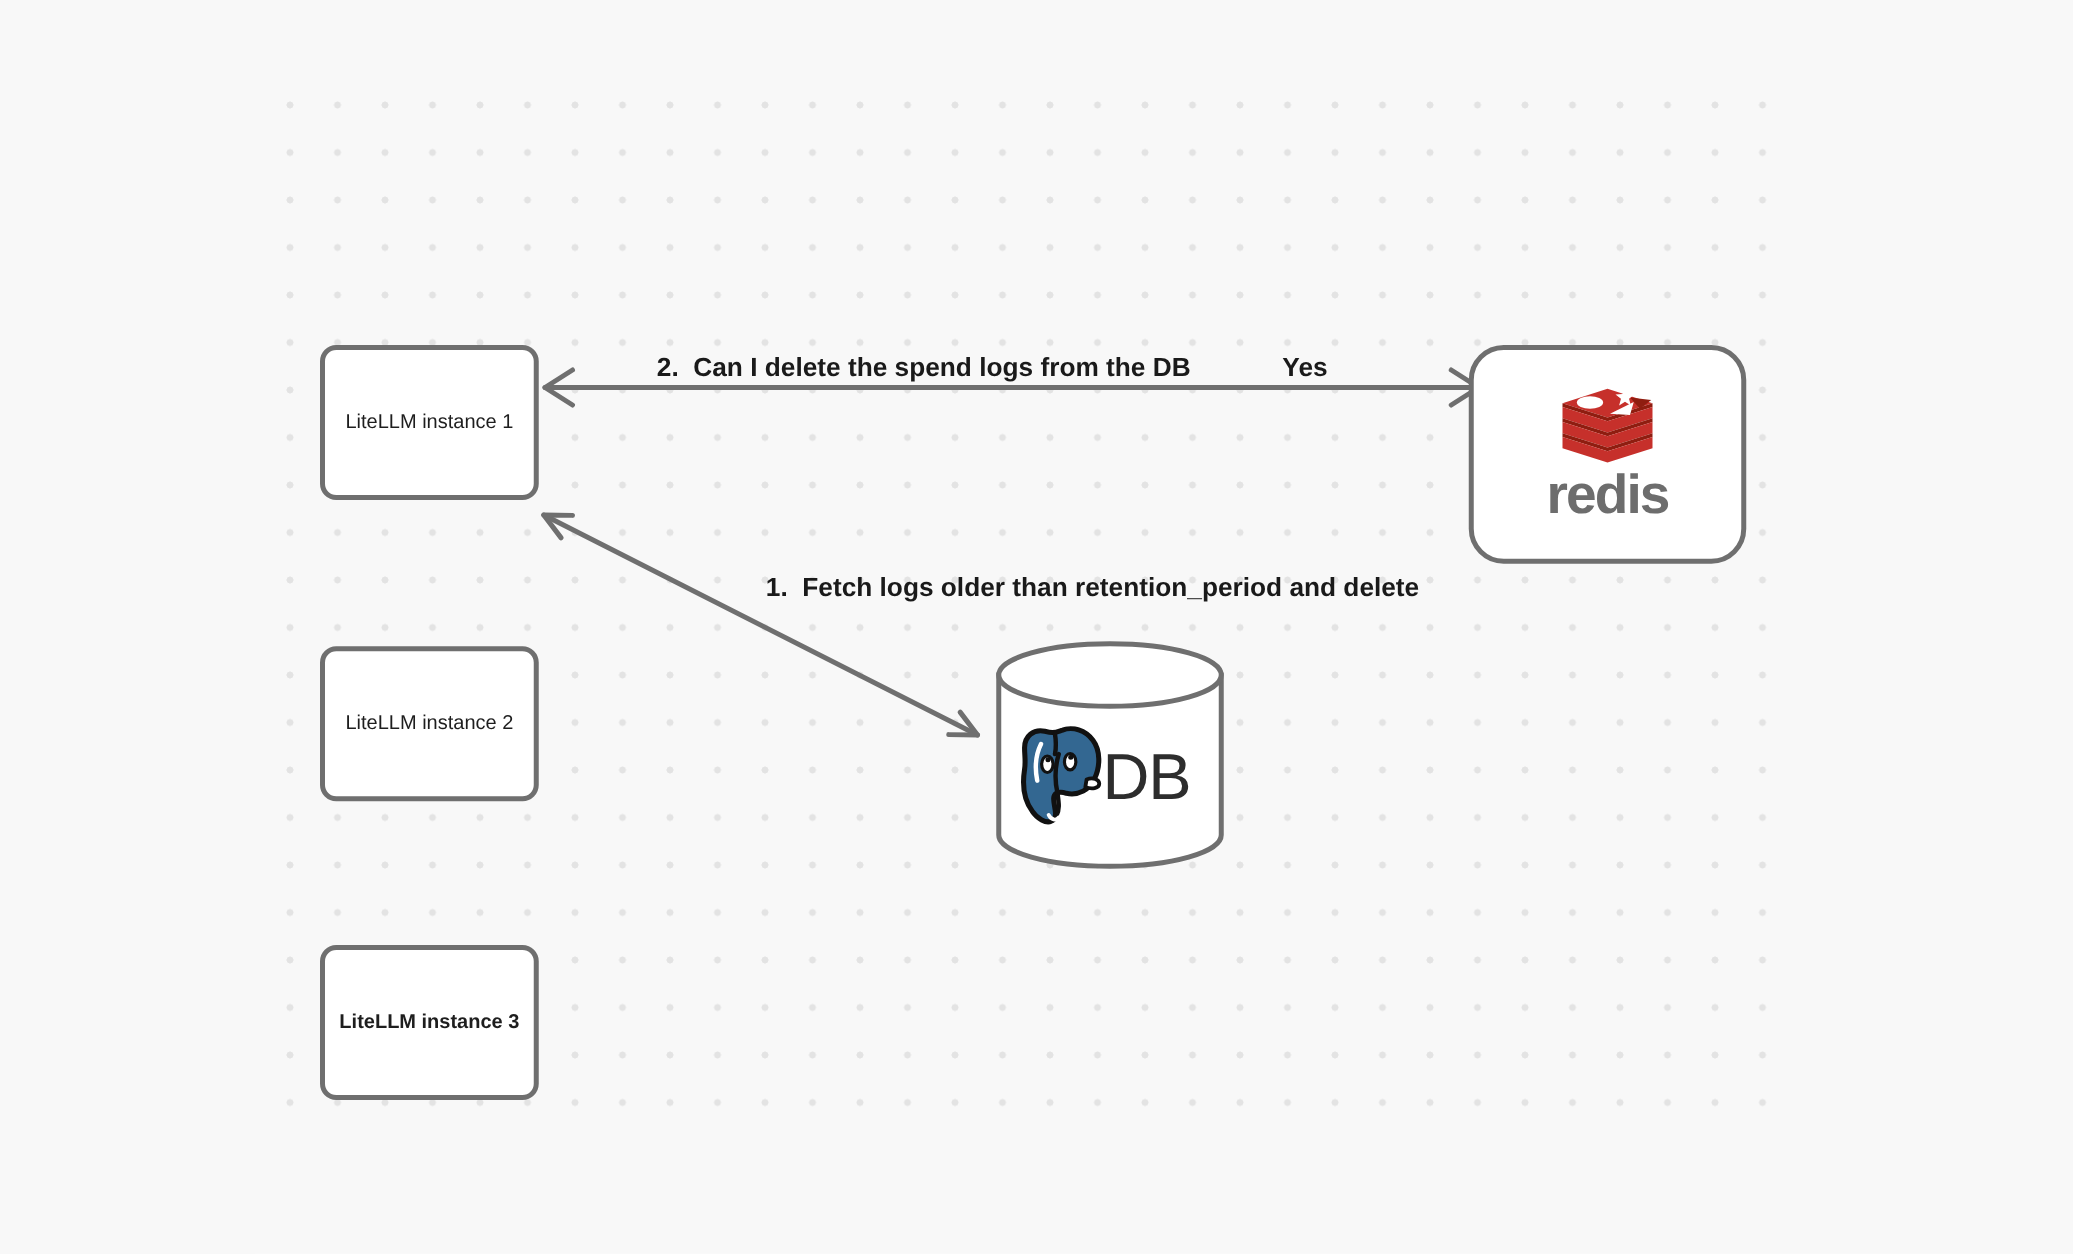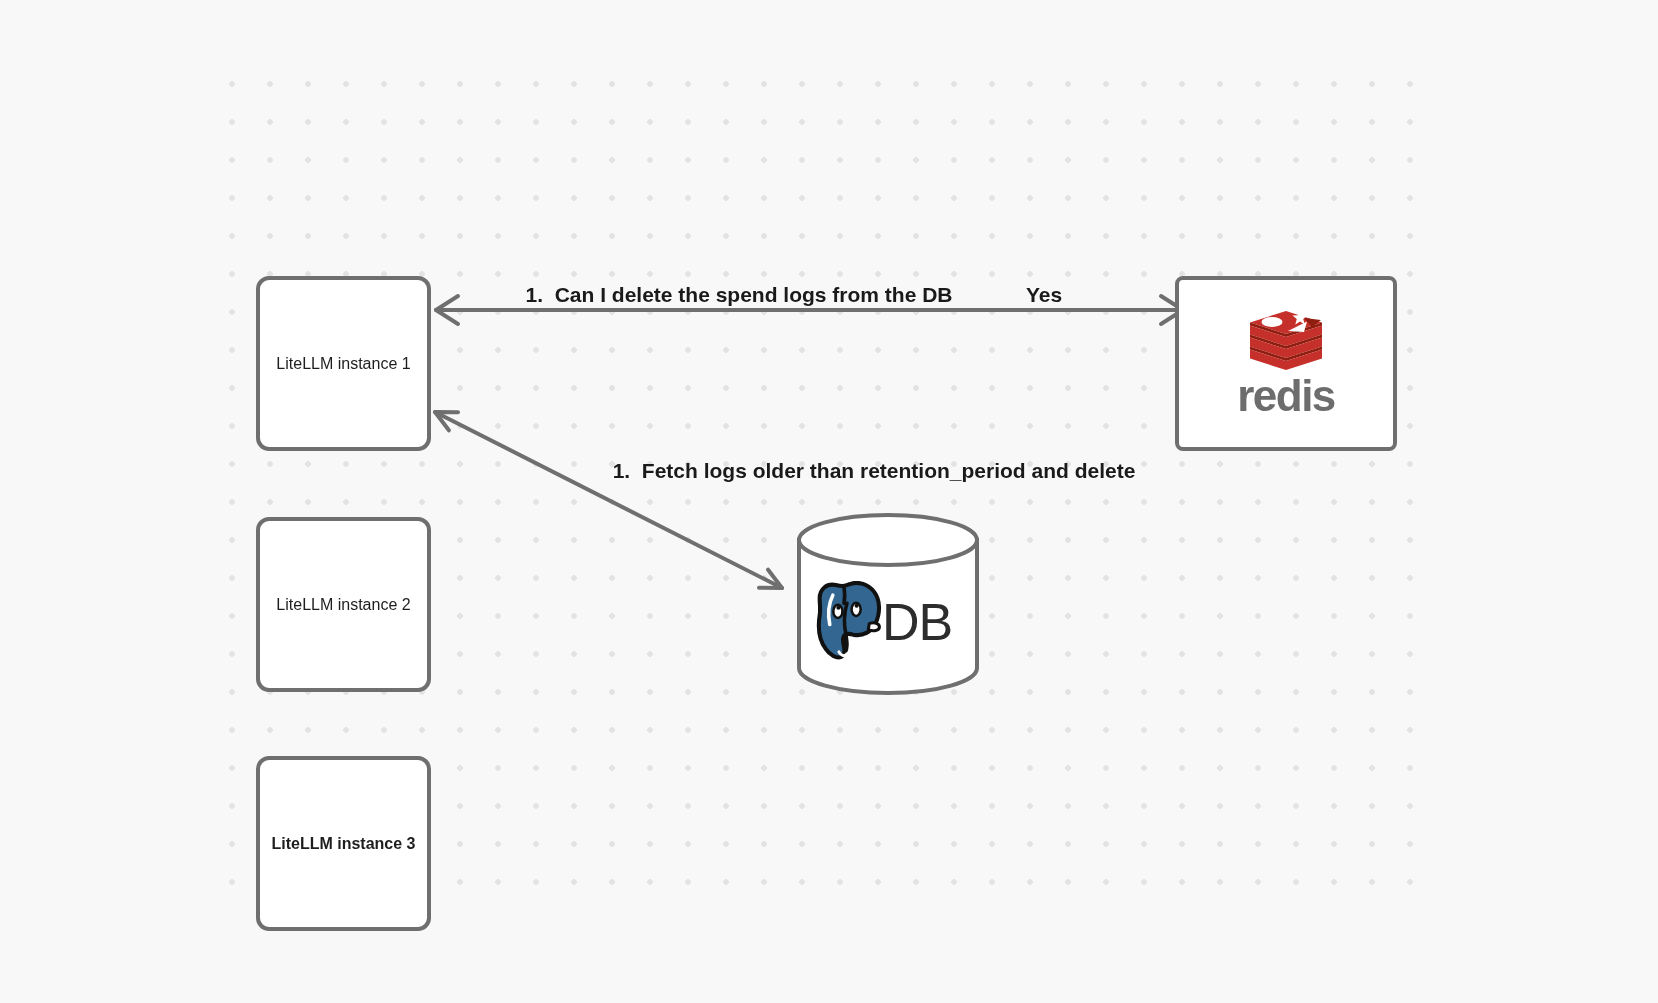--- a/index.html
+++ b/index.html
@@ -13,38 +13,38 @@
   .dot-grid {
     position:absolute; left:213px; top:65px;
     width:1216px; height:836px;
     background-image: radial-gradient(circle, #e3e3e3 2.6px, rgba(0,0,0,0) 3px);
     background-size: 38px 38px;
     background-position: 0 0;
   }
   .overlay { position:absolute; left:0; top:0; }
   .node-box {
     position:absolute; left:256px;
-    width:175px; height:175px;
+    width:175px; height:124px;
     background:#ffffff;
     border:4px solid #6f6f6f;
     border-radius:13px;
     box-sizing:border-box;
     display:flex; align-items:center; justify-content:center;
     font-size:16px; color:#1e1e1e;
     text-align:center;
   }
   #box1 { top:276px; }
   #box2 { top:517px; }
   #box3 { top:756px;font-weight:bold; }
   .redis-node {
     position:absolute; left:1175px; top:276px;
     width:222px; height:175px;
     background:#ffffff;
     border:4px solid #6f6f6f;
-    border-radius:8px;
+    border-radius:28px;
     box-sizing:border-box;
     display:flex; flex-direction:column; align-items:center; justify-content:center;
   }
   .redis-word {
     font-size:44px; font-weight:bold; line-height:1;
     color:#6d6d6d; letter-spacing:-1.5px;
     margin-top:2px;
   }
   .edge-label {
     position:absolute;
@@ -129,17 +129,17 @@
         <path d="M28 70 C30 74 34 75 36 72" fill="none" stroke="#ffffff" stroke-width="3"></path>
         <ellipse cx="27" cy="30" rx="4.5" ry="6.5" fill="#ffffff" stroke="#111111" stroke-width="2.5"></ellipse>
         <ellipse cx="45" cy="28" rx="4.5" ry="6.5" fill="#ffffff" stroke="#111111" stroke-width="2.5"></ellipse>
         <circle cx="27.5" cy="26.5" r="2" fill="#111111"></circle>
         <circle cx="45.5" cy="24.5" r="2" fill="#111111"></circle>
       </g>
     </svg>
   </div>
   <div class="db-label">DB</div>
 
-  <div class="edge-label" id="edge1-label">1.  Can I delete the spend logs from the DB</div>
+  <div class="edge-label" id="edge1-label">2.  Can I delete the spend logs from the DB</div>
   <div class="edge-label" id="edge1-response">Yes</div>
   <div class="edge-label" id="edge2-label">1.  Fetch logs older than retention_period and delete</div>
 
 </div>
 
 </body></html>

